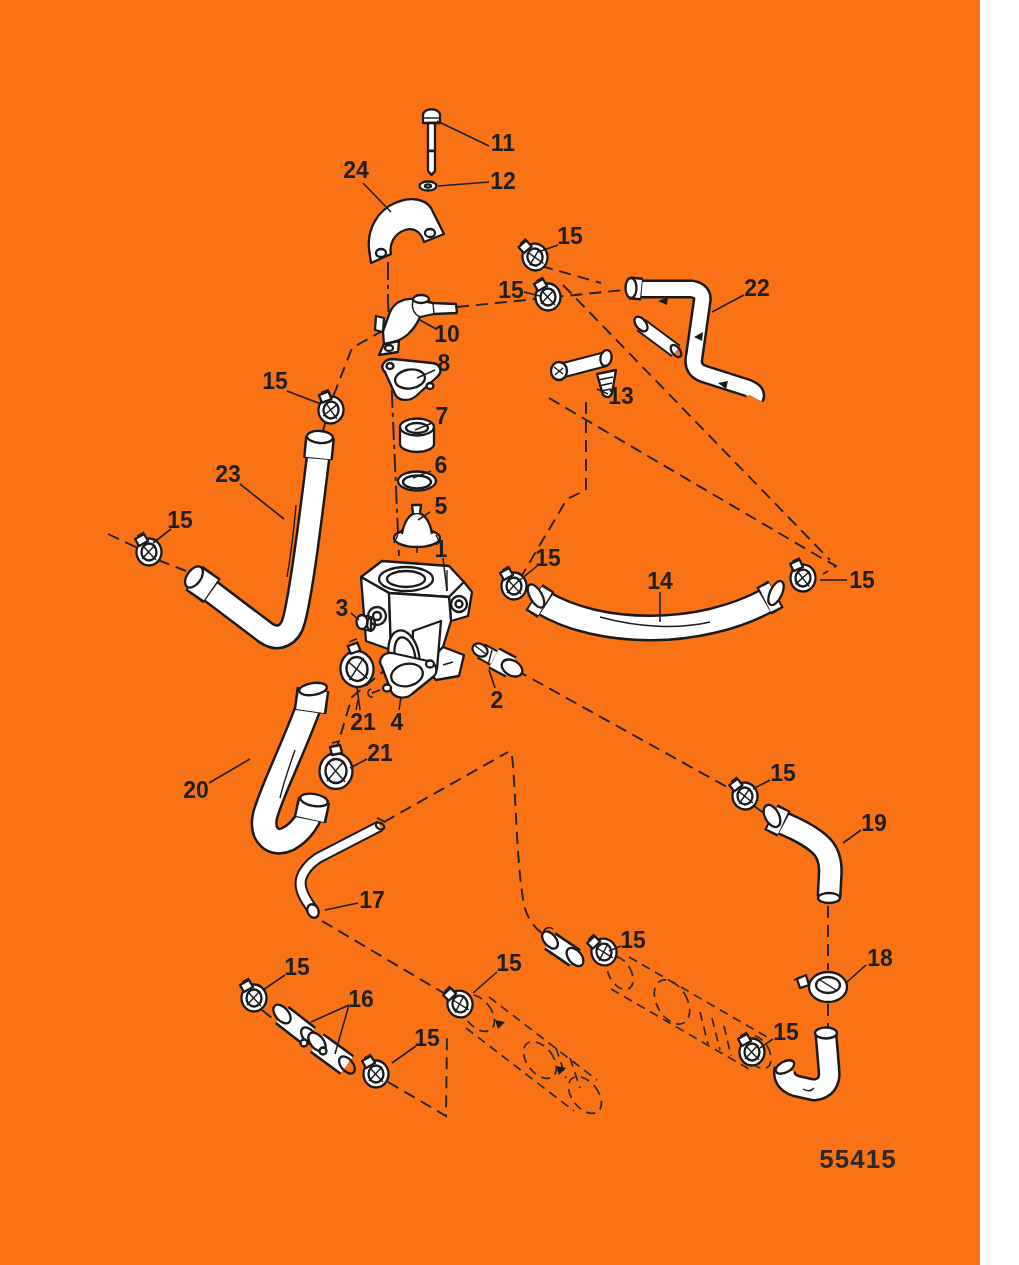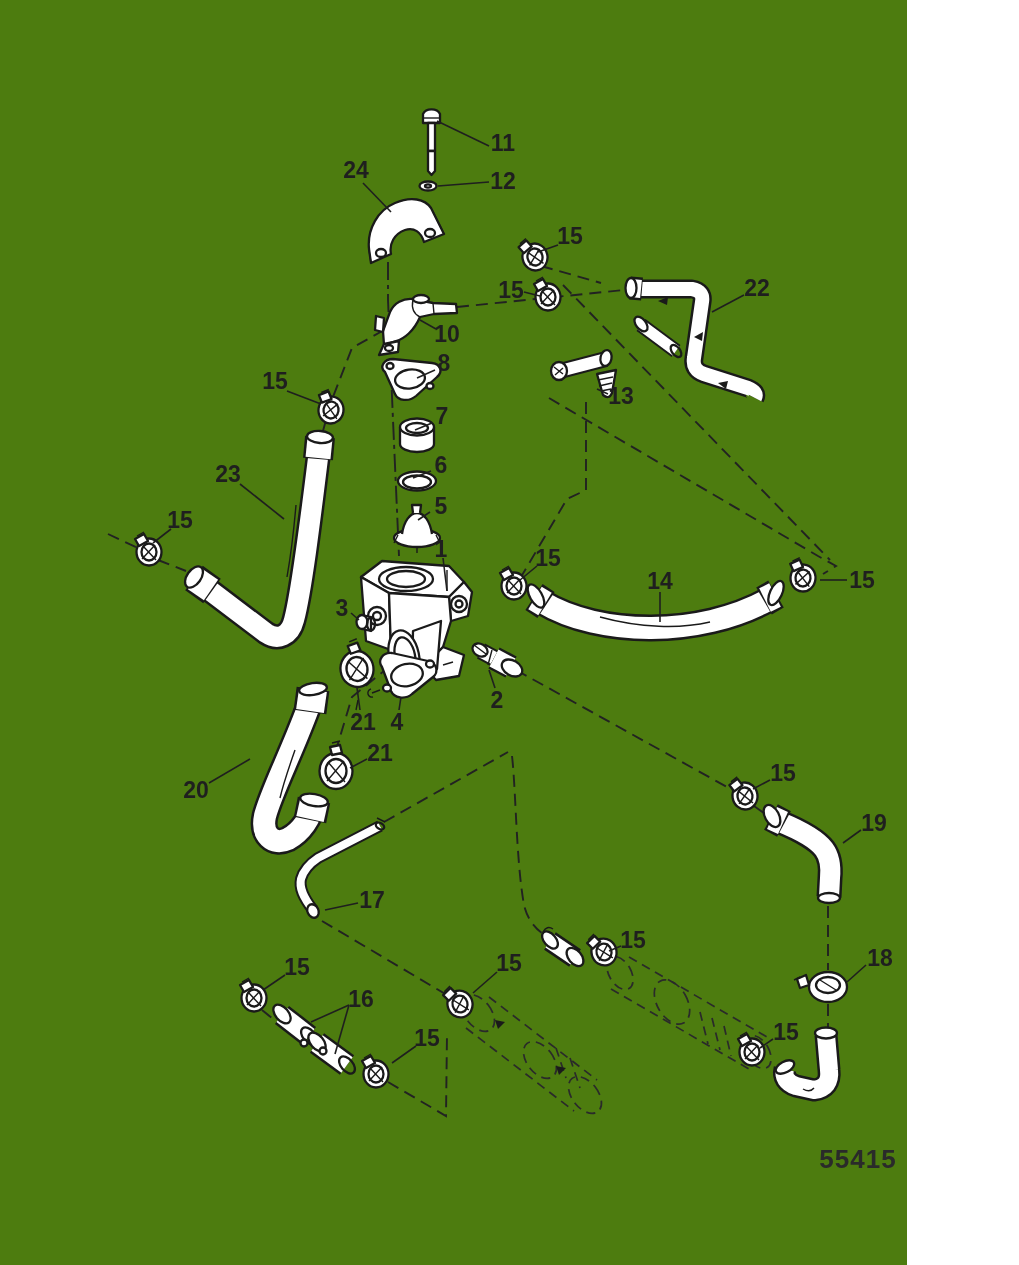--- a/index.html
+++ b/index.html
@@ -1,16 +1,16 @@
 <!DOCTYPE html>
 <html><head>
 <meta charset="utf-8">
 <style>
   html,body{margin:0;padding:0;background:#ffffff;}
-  .stage{width:907px;height:1265px;position:relative;background:#4d7c0f;}
+  .stage{width:980px;height:1265px;position:relative;background:#f97316;}
   svg{display:block;}
   
   .ink{stroke:#1a1a1a;fill:none;stroke-width:2.3;stroke-linejoin:round;stroke-linecap:round;}
   .inkf{stroke:#1a1a1a;fill:#ffffff;stroke-width:2.3;stroke-linejoin:round;}
   .thin{stroke:#1a1a1a;fill:none;stroke-width:1.4;}
   .dash{stroke:#222;fill:none;stroke-width:1.9;stroke-dasharray:12 7;stroke-linecap:butt;}
   .cline{stroke:#222;fill:none;stroke-width:1.9;stroke-dasharray:18 5 4 5;}
   .tube-o{stroke:#1a1a1a;fill:none;stroke-linejoin:round;stroke-linecap:butt;}
   .tube-i{stroke:#ffffff;fill:none;stroke-linejoin:round;stroke-linecap:butt;}
   .co{font:700 23px "Liberation Sans", sans-serif;fill:#1f1f1f;}

